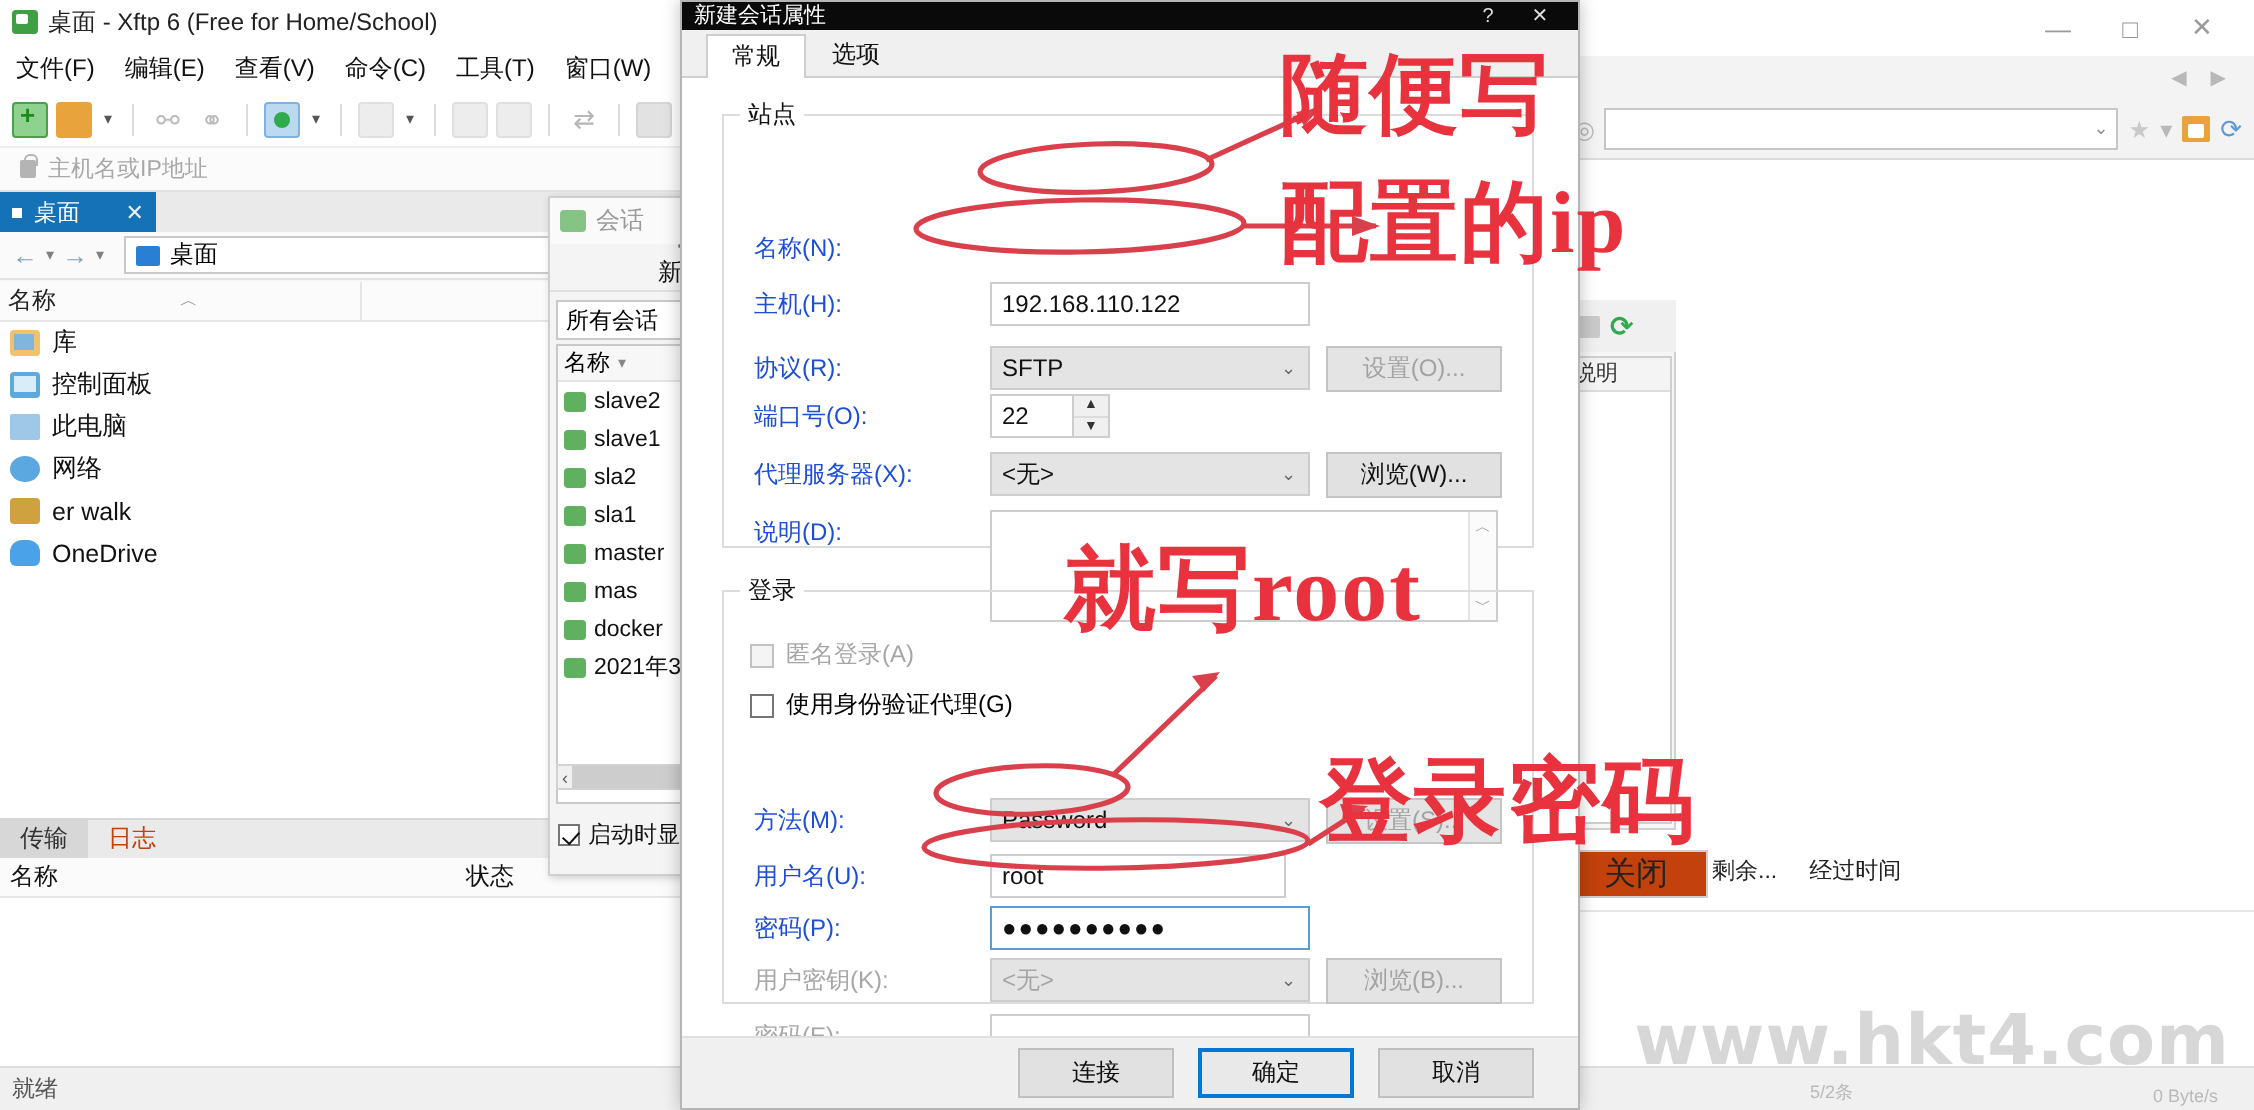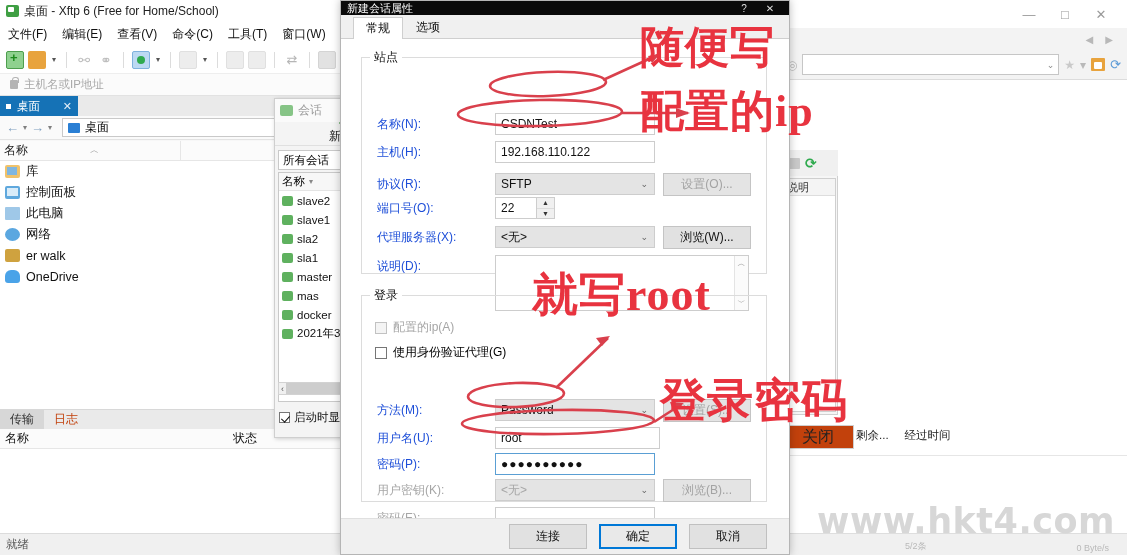--- a/index.html
+++ b/index.html
@@ -513,23 +513,20 @@
   </div>
 
   <div id="dialog-body">
 
     <fieldset class="grp" id="grp-site">
       <legend>站点</legend>
     </fieldset>
 
     <div class="frow" style="left:36px; top:74px; width:400px;">
       <span class="flabel">名称(N):</span>
-      <div class="fin" style="width:160px;">
-        <span>CSDNTest</span>
-      </div>
     </div>
 
     <div class="frow" style="left:36px; top:102px; width:400px;">
       <span class="flabel">主机(H):</span>
       <div class="fin" style="width:160px;">
         <span>192.168.110.122</span>
       </div>
     </div>
 
     <div class="frow" style="left:36px; top:134px; width:400px;">
@@ -570,40 +567,40 @@
           </span>
       </div>
     </div>
 
     <fieldset class="grp" id="grp-login">
       <legend>登录</legend>
     </fieldset>
 
     <div class="chkrow dim" style="left:34px; top:280px;">
       <span class="chkbox dim"></span>
-      <span>配置的ip(A)</span>
+      <span>匿名登录(A)</span>
     </div>
 
     <div class="chkrow" style="left:34px; top:305px;">
       <span class="chkbox"></span>
       <span>使用身份验证代理(G)</span>
     </div>
 
     <div class="frow" style="left:36px; top:360px; width:400px;">
       <span class="flabel">方法(M):</span>
       <div class="fsel" style="width:160px;">
         <span>Password</span>
         <span class="sc">⌄</span>
       </div>
       <div class="fbtn dim" style="width:88px; margin-left:8px;">设置(S)...</div>
     </div>
 
     <div class="frow" style="left:36px; top:388px; width:400px;">
       <span class="flabel">用户名(U):</span>
-      <div class="fin" style="width:165px;">
+      <div class="fin" style="width:148px;">
         <span>root</span>
       </div>
     </div>
 
     <div class="frow" style="left:36px; top:414px; width:400px;">
       <span class="flabel">密码(P):</span>
       <div class="fin focused" style="width:160px; letter-spacing:1px;">
         <span>●●●●●●●●●●</span>
       </div>
     </div>

